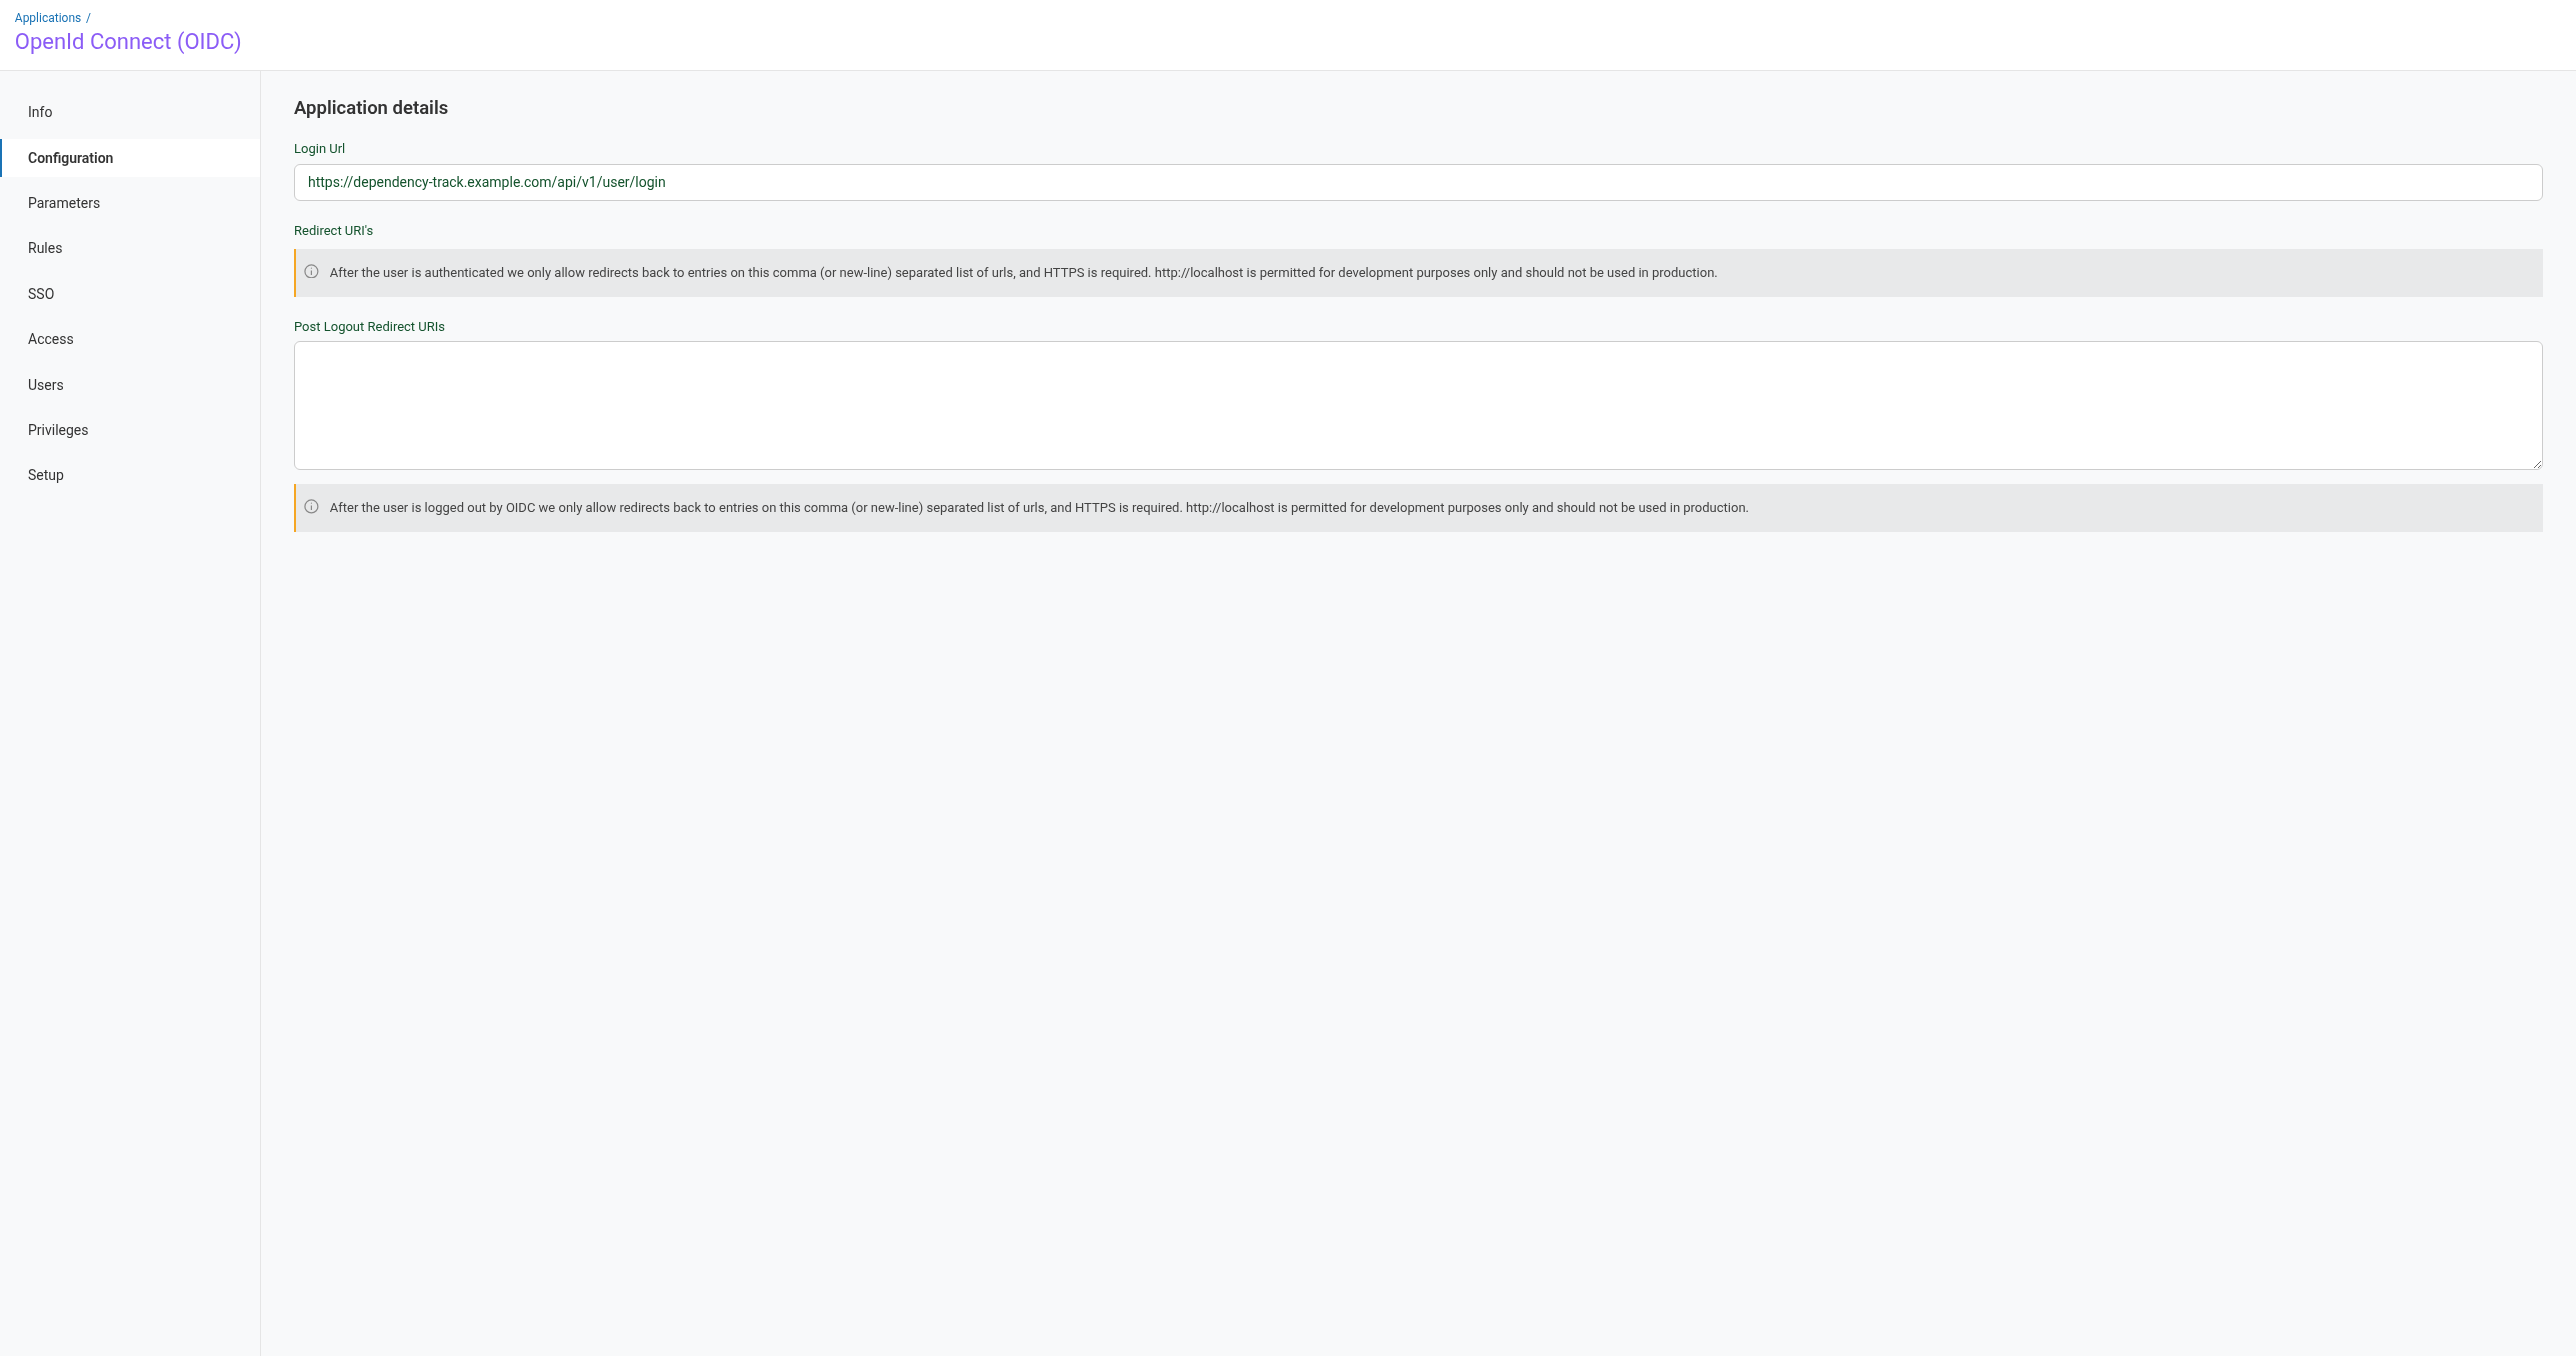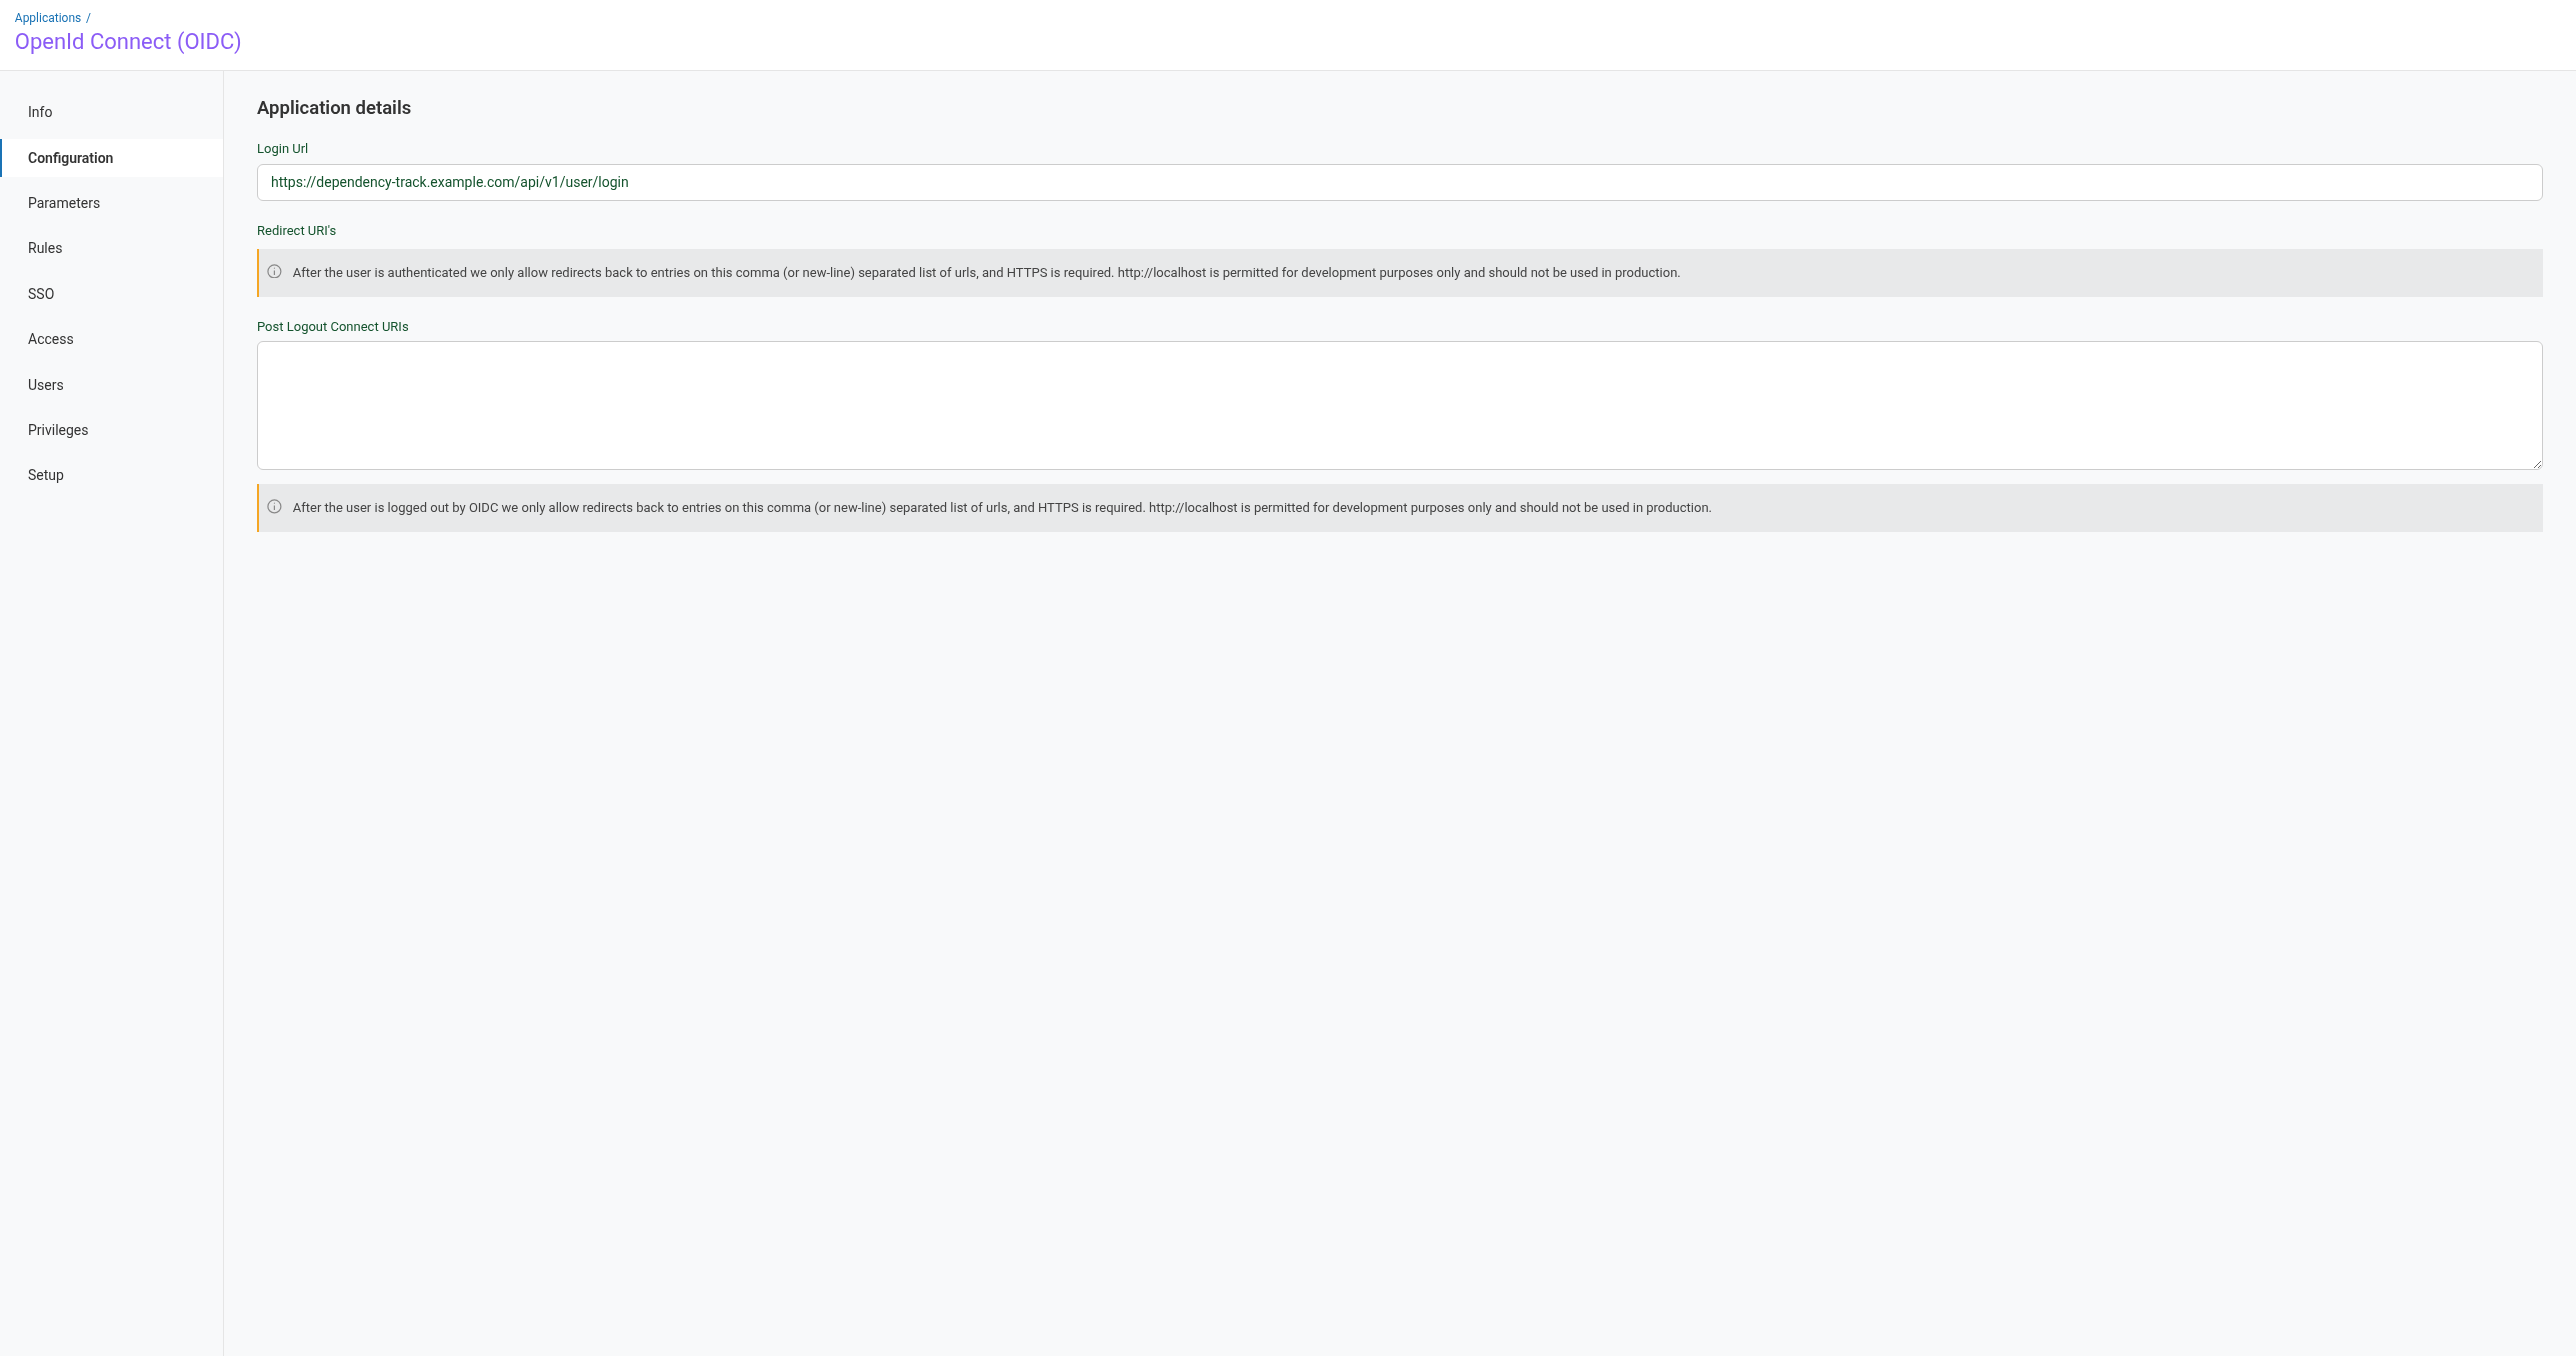--- a/index.html
+++ b/index.html
@@ -32,21 +32,21 @@
     .page-title {
       font-size: 22px;
       font-weight: 400;
       color: #8b5cf6;
     }
     .layout {
       display: flex;
       min-height: calc(100vh - 74px);
     }
     .sidebar {
-      width: 224px;
+      width: 261px;
       background: #f8f9fa;
       border-right: 0.9px solid #e5e5e5;
       padding-top: 22px;
     }
     .sidebar-item {
       padding: 11px 14.8px 11px 26px;
       font-size: 14px;
       color: #333;
       cursor: pointer;
       border-left: 2.8px solid transparent;
@@ -157,21 +157,21 @@
             <circle cx="8" cy="8" r="7"></circle>
             <line x1="8" y1="7" x2="8" y2="12"></line>
             <circle cx="8" cy="4.5" r="0.6" fill="currentColor" stroke="none"></circle>
           </svg>
         </span>
         <span class="info-callout-text">After the user is authenticated we only allow redirects back to entries on this comma (or new-line) separated list of urls, and HTTPS is required. http://localhost is permitted for development purposes only and should not be used in production.</span>
       </div>
     </div>
 
     <div class="field">
-      <label class="field-label">Post Logout Connect URIs</label>
+      <label class="field-label">Post Logout Redirect URIs</label>
       <textarea class="textarea-input" style=""></textarea>
       <div class="info-callout">
         <span class="info-callout-icon">
           <svg viewBox="0 0 16 16" fill="none" stroke="currentColor" stroke-width="1.3">
             <circle cx="8" cy="8" r="7"></circle>
             <line x1="8" y1="7" x2="8" y2="12"></line>
             <circle cx="8" cy="4.5" r="0.6" fill="currentColor" stroke="none"></circle>
           </svg>
         </span>
         <span class="info-callout-text">After the user is logged out by OIDC we only allow redirects back to entries on this comma (or new-line) separated list of urls, and HTTPS is required. http://localhost is permitted for development purposes only and should not be used in production.</span>

